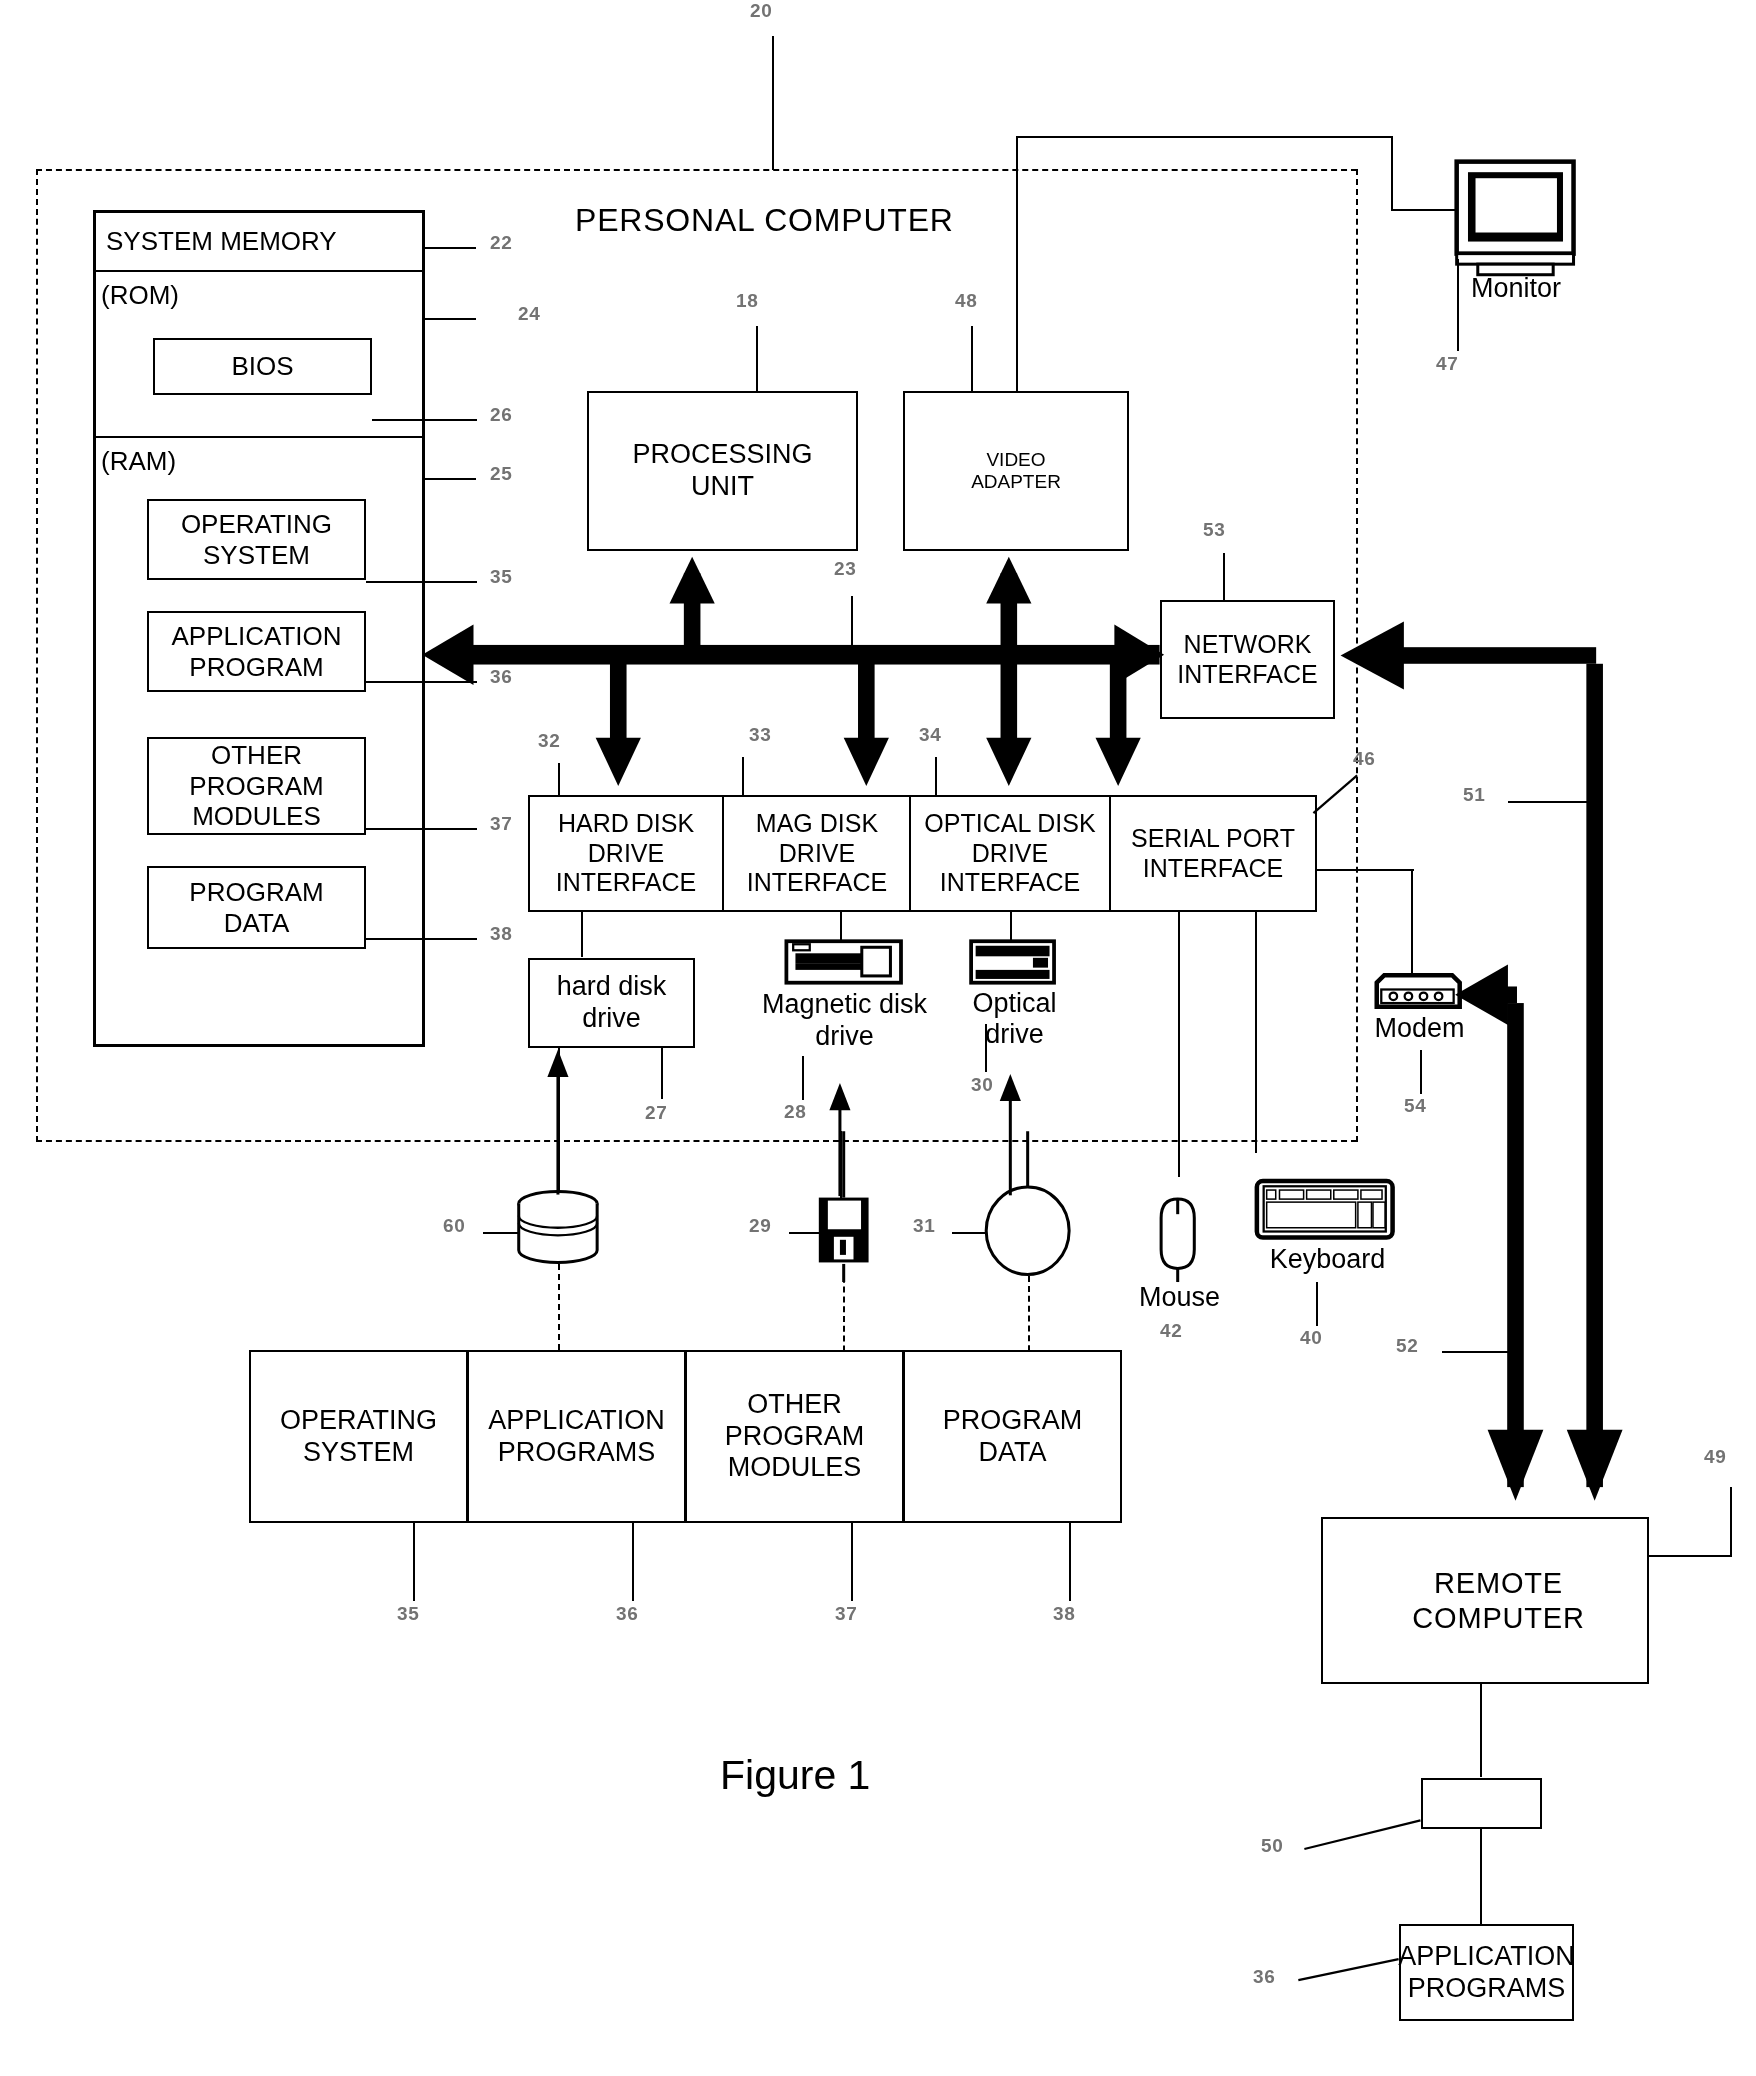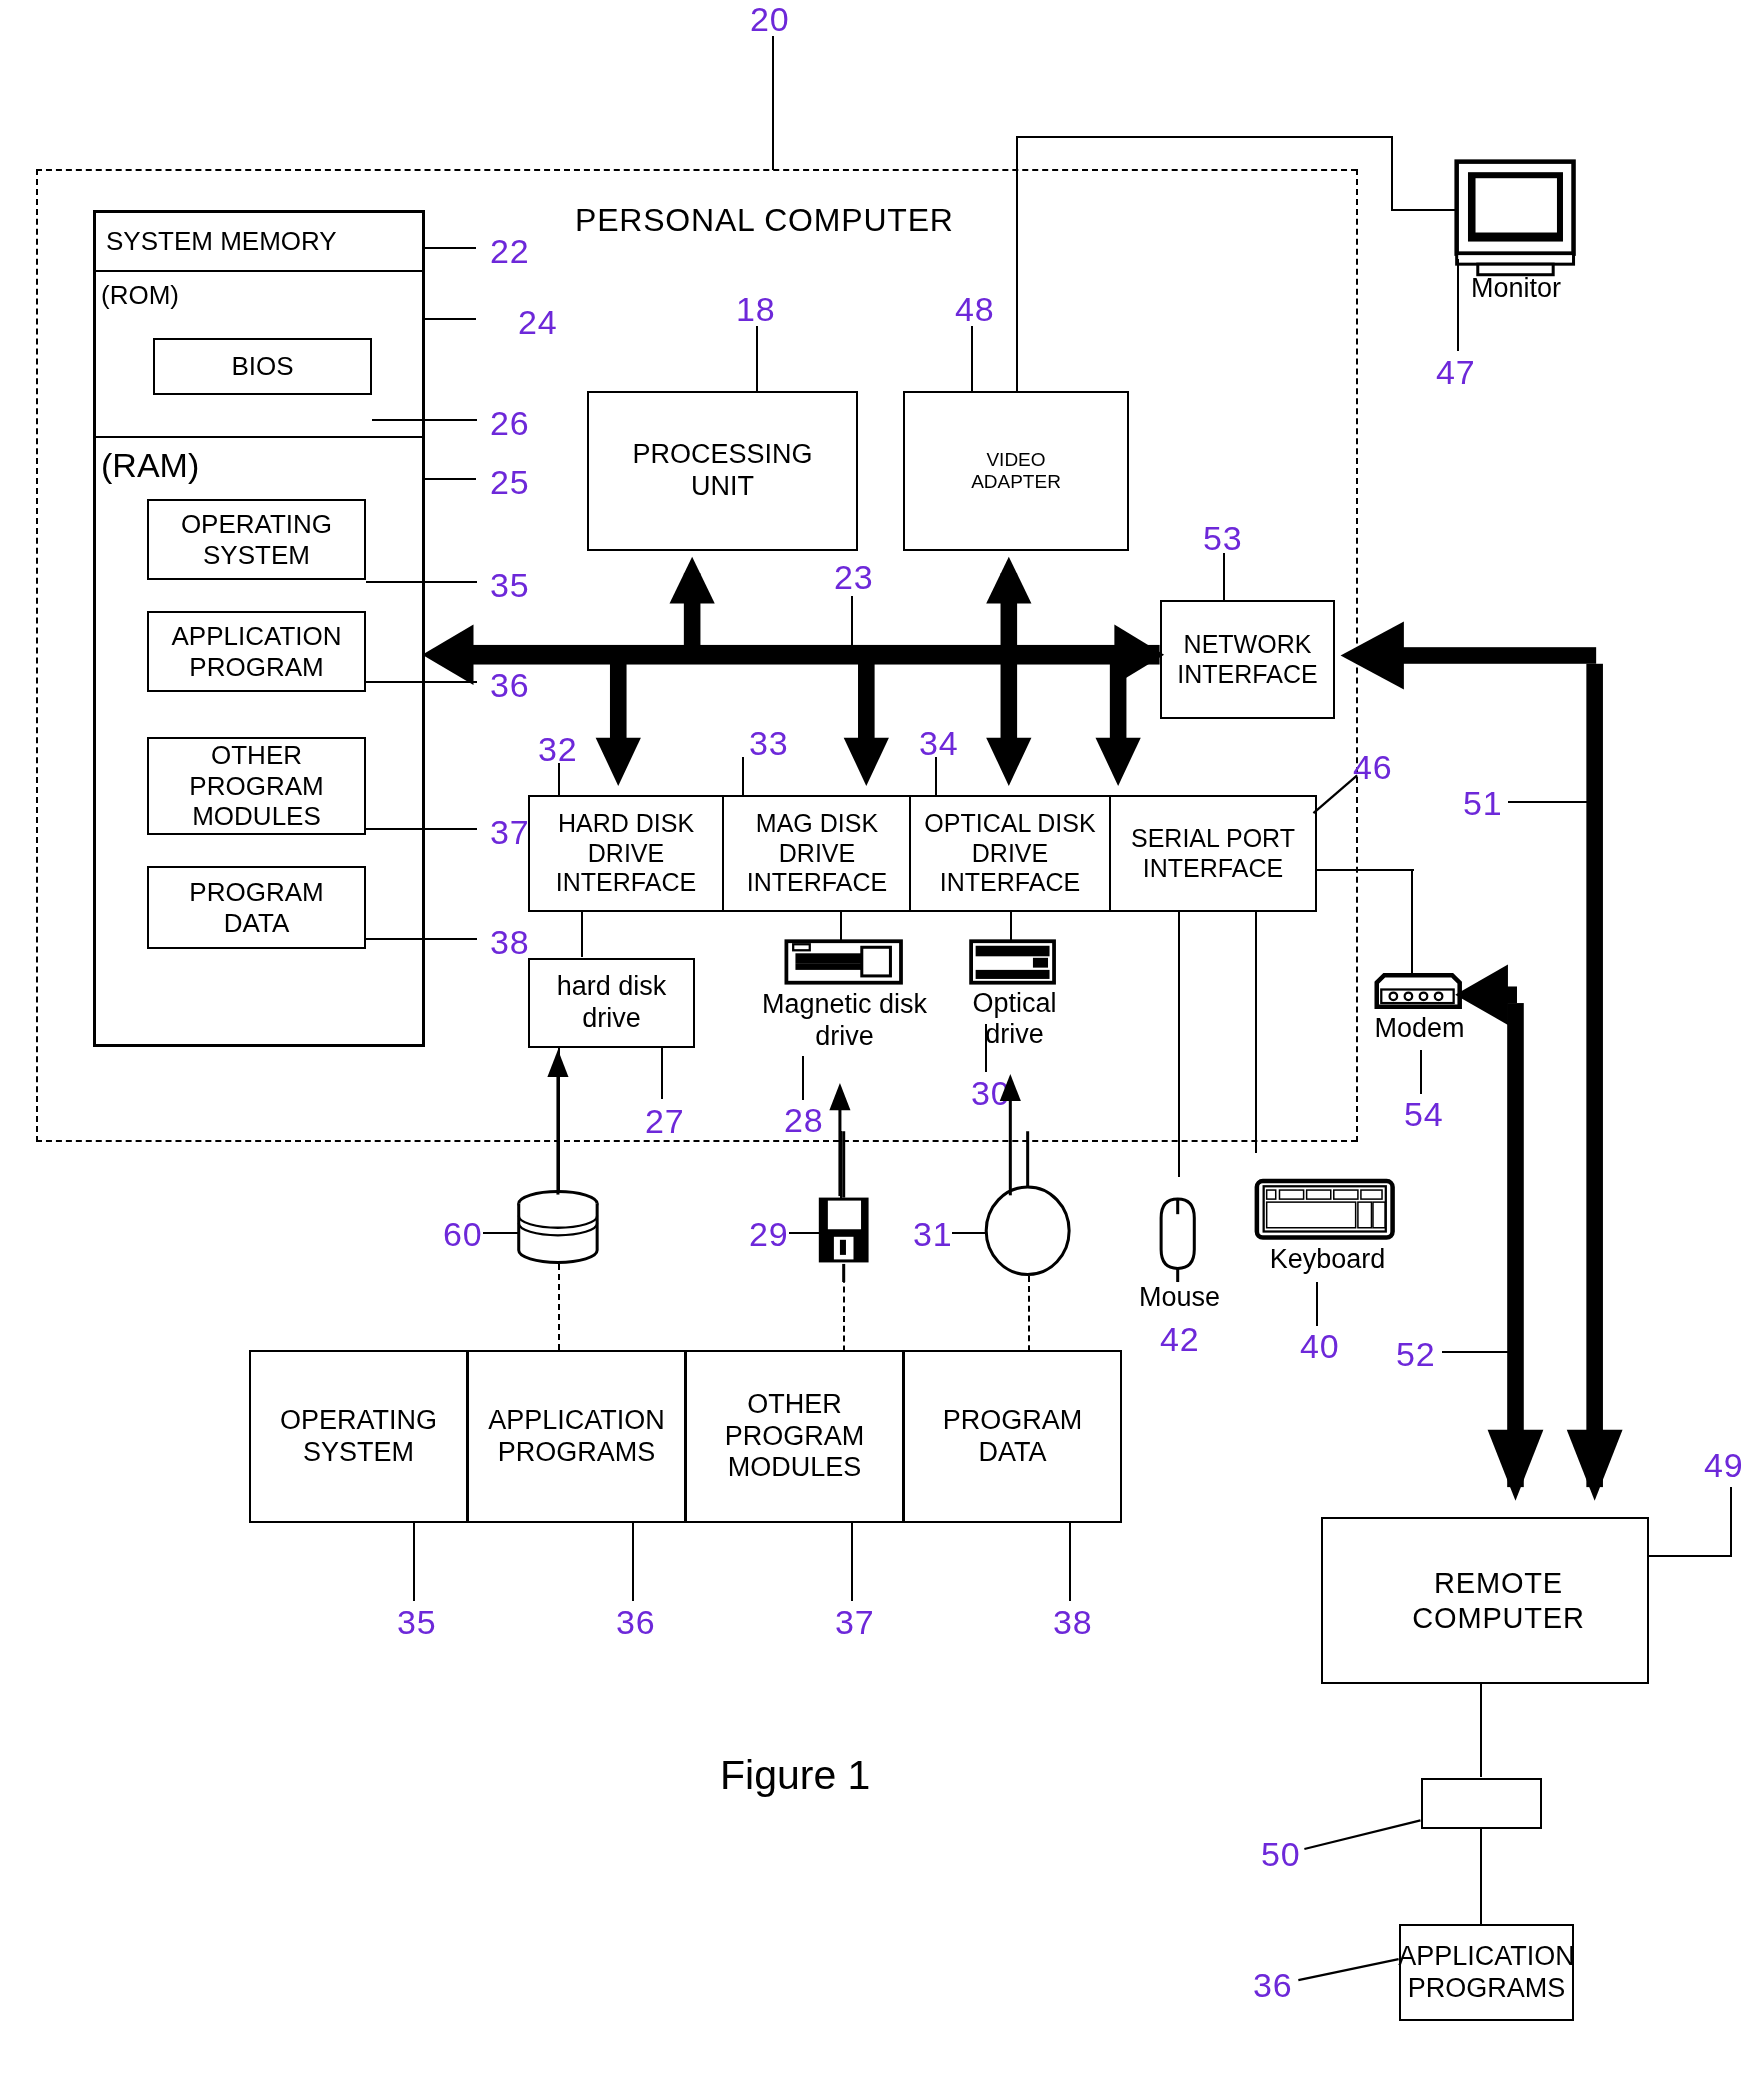--- a/index.html
+++ b/index.html
@@ -1,20 +1,20 @@
 <!DOCTYPE html>
 <html style="font-size:12px"><head>
 <meta charset="utf-8">
 <style>
   html,body{margin:0;padding:0;background:#fff;}
   body{font-family:"Liberation Sans", sans-serif;}
   #stage{position:relative;width:1756px;height:2077px;background:#fff;overflow:hidden;}
   .box{position:absolute;border:2.3px solid #000;background:#fff;display:flex;align-items:center;justify-content:center;text-align:center;line-height:1.18;box-sizing:border-box;}
   .lbl{position:absolute;color:#000;white-space:pre;}
-  .num{position:absolute;color:#6d28d9;font-size:34px;font-weight:400;letter-spacing:0.8px;}
+  .num{position:absolute;color:#737373;font-size:19px;font-weight:700;letter-spacing:0.8px;}
   .ln{position:absolute;background:#000;}
   .hln{height:2.3px;}
   .vln{width:2.3px;}
   .dash-v{position:absolute;width:0;border-left:2.3px dashed #000;}
   .dash-h{position:absolute;height:0;border-top:2.3px dashed #000;}
   .caption{position:absolute;font-size:41px;}
   svg.ov{position:absolute;left:0;top:0;width:1756px;height:2077px;pointer-events:none;}
   .devlabel{position:absolute;font-size:27px;text-align:center;}
 </style>
 </head>
@@ -39,21 +39,21 @@
   <div class="num" style="left:490px;top:232px;">22</div>
 
   <div class="lbl" style="left:101px;top:280px;font-size:26px;">(ROM)</div>
   <div class="ln hln" style="left:425px;top:318px;width:51px;"></div>
   <div class="num" style="left:490px;top:303px;margin-left:28px;">24</div>
   <div class="box" style="left:153px;top:338px;width:219px;height:57px;font-size:26px;">BIOS</div>
   <div class="ln hln" style="left:372px;top:419px;width:105px;"></div>
   <div class="num" style="left:490px;top:404px;">26</div>
   <div class="ln hln" style="left:93px;top:436px;width:332px;"></div>
 
-  <div class="lbl" style="left:101px;top:446px;font-size:34px;">(RAM)</div>
+  <div class="lbl" style="left:101px;top:446px;font-size:26px;">(RAM)</div>
   <div class="ln hln" style="left:425px;top:478px;width:51px;"></div>
   <div class="num" style="left:490px;top:463px;">25</div>
 
   <div class="box ramitem" style="left: 147px; top: 499px; width: 219px; height: 81px; font-size: 26px; white-space: pre-line;">OPERATING
 SYSTEM</div>
   <div class="ln hln" style="left:366px;top:581px;width:111px;"></div>
   <div class="num" style="left:490px;top:566px;">35</div>
 
   <div class="box ramitem" style="left: 147px; top: 611px; width: 219px; height: 81px; font-size: 26px; white-space: pre-line;">APPLICATION
 PROGRAM</div>

